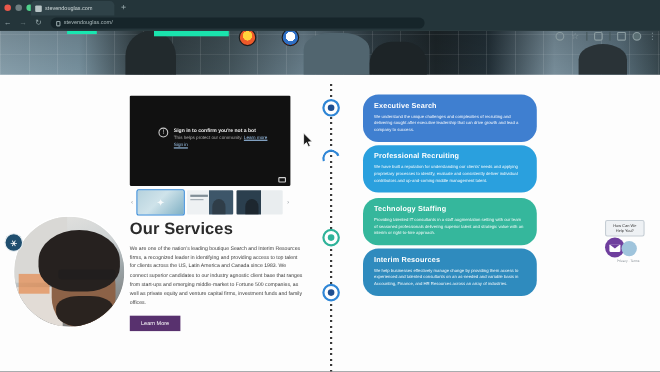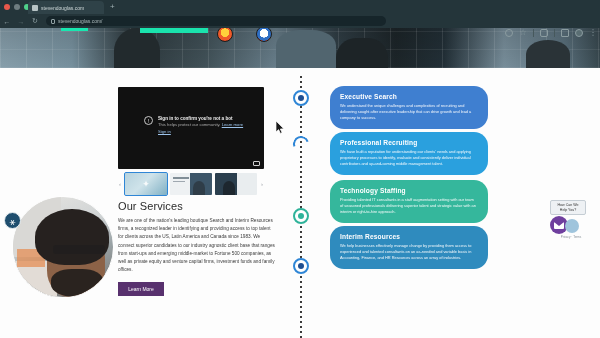--- a/index.html
+++ b/index.html
@@ -88,21 +88,21 @@
   .thumb.t1 { background: linear-gradient(135deg,#b6d2dd 0%,#cfe3ea 45%,#7fb0c4 100%); }
   .thumb.t2 { background: linear-gradient(90deg,#eef1f3 0 48%, #3d5669 48% 100%); }
   .thumb.t3 { background: linear-gradient(90deg,#2b3f4e 0 52%, #e9edef 52% 100%); }
   .thumb .bar { position: absolute; left: 3px; top: 4px; width: 16px; height: 2px; background: rgba(40,60,75,.55); }
   .thumb .bar2 { position: absolute; left: 3px; top: 8px; width: 12px; height: 1.6px; background: rgba(40,60,75,.4); }
   .thumb .head { position: absolute; right: 7px; bottom: 0; width: 12px; height: 14px; border-radius: 50% 50% 0 0; background: #2f3d48; }
   .thumb.t3 .head { left: 8px; background: #1d272f; }
   .thumb .star { position: absolute; left: 50%; top: 50%; transform: translate(-50%,-50%); color: #fff; font-size: 9px; opacity: .85; }
 
   .services { position: absolute; left: 118px; top: 172px; width: 160px; }
-  .svc-title { font-size: 11px; font-weight: normal; color: #2b2b2b; letter-spacing: .1px; }
+  .svc-title { font-size: 15px; font-weight: bold; color: #2b2b2b; letter-spacing: .1px; }
   .svc-body { margin-top: 5px; font-size: 4.7px; line-height: 8.2px; color: #3b3b3b; width: 158px; }
   .svc-btn { margin-top: 8px; width: 46px; height: 14px; background: #58316e;
     color: #fff; font-size: 5px; display: flex; align-items: center; justify-content: center; }
 
   
   .portrait {
     position: absolute; left: 12px; top: 168px; width: 102px; height: 102px; border-radius: 50%;
     overflow: hidden; border: 1.5px solid #ffffff; z-index: 14;
     background: linear-gradient(160deg,#e8e6e2 0%,#cfd3d4 38%,#9aa3a6 60%,#6e6a66 100%);
   }

